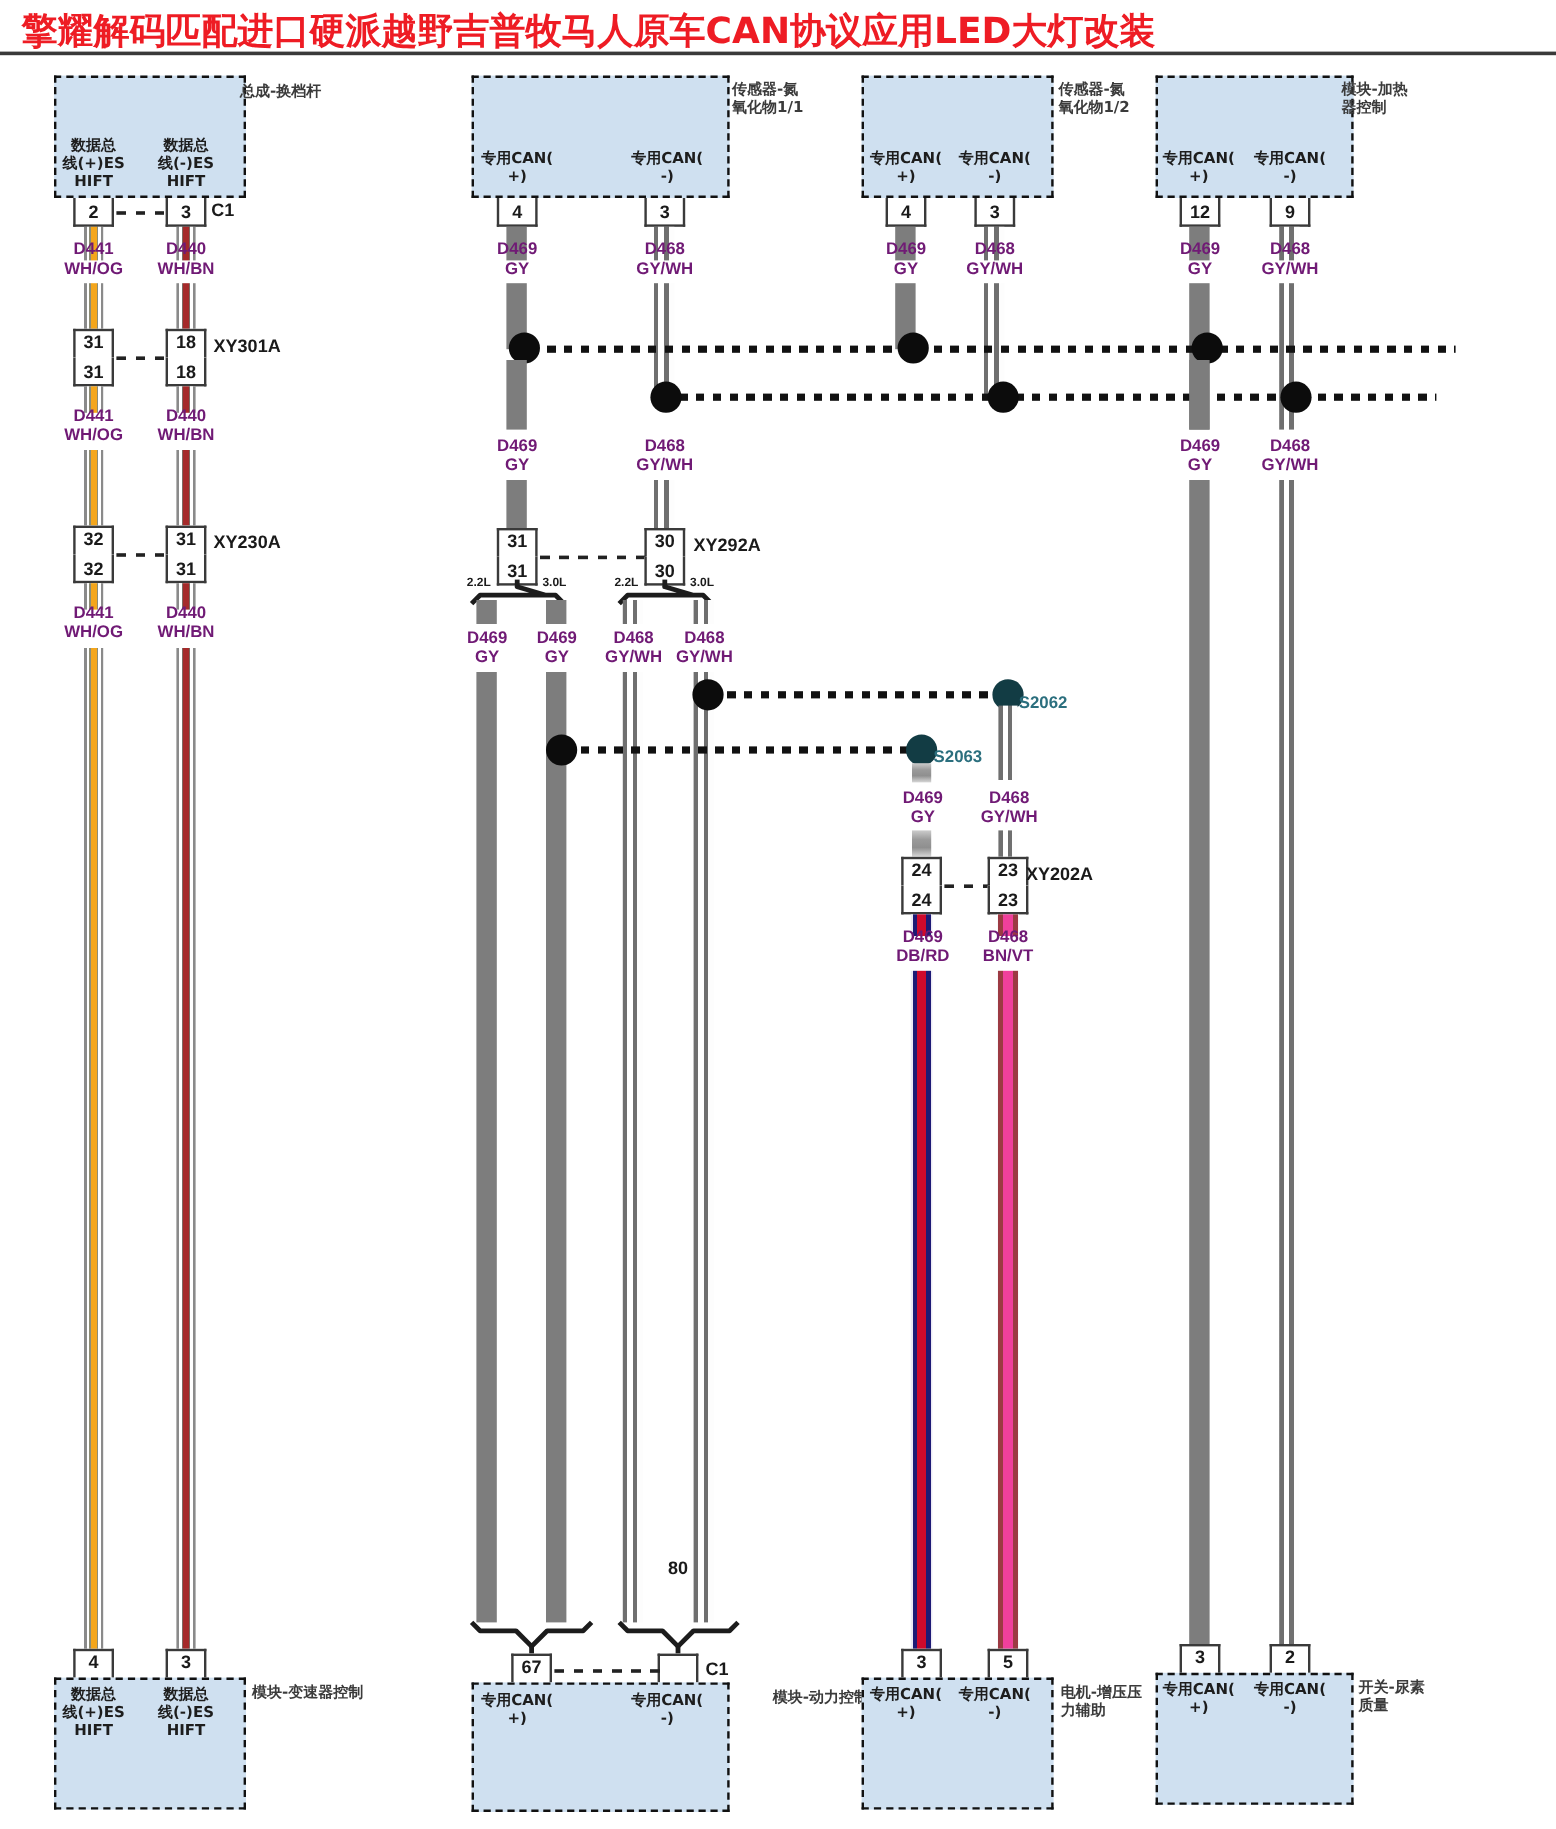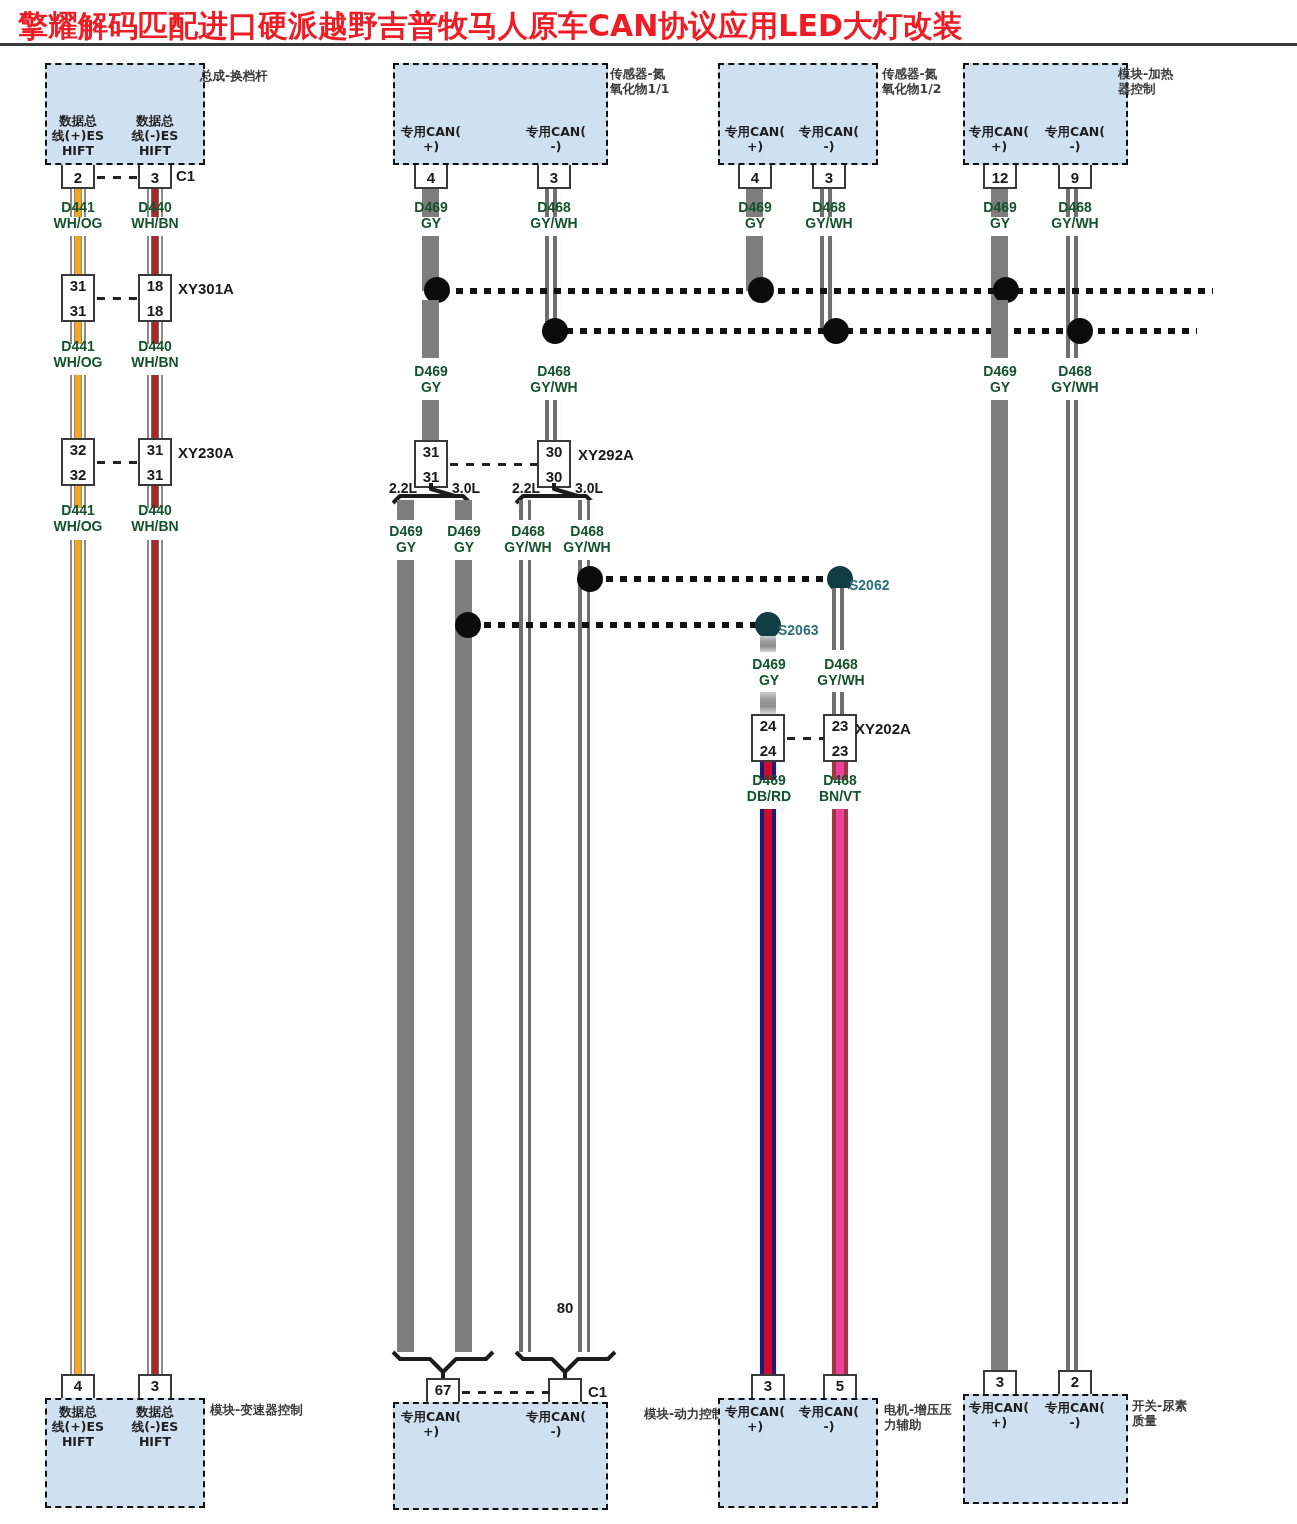--- a/index.html
+++ b/index.html
@@ -34,23 +34,23 @@
   .w-whbn {background:linear-gradient(90deg,#8a8a8a 0 14%,#ffffff 14% 28%,#7c6a62 28% 34%,#a52a2a 34% 66%,#7c6a62 66% 72%,#ffffff 72% 86%,#8a8a8a 86% 100%);}
   .w-dbrd {background:linear-gradient(90deg,#eceaf5 0 8%,#1d1a75 8% 30%,#cf0a2c 30% 70%,#1d1a75 70% 92%,#eceaf5 92% 100%);}
   .w-bnvt {background:linear-gradient(90deg,#f6f6f8 0 6%,#9c3a43 6% 26%,#f0409c 26% 74%,#9c3a43 74% 94%,#f6f6f8 94% 100%);}
   .w-gy-soft{background:linear-gradient(180deg,#cccccc 0,#9a9a9a 35%,#8f8f8f 65%,#d7d7d7 100%);}
 
   
   .conn-lbl{position:absolute;font-size:15px;font-weight:bold;color:#1a1a1a;white-space:nowrap;
             font-family:"Liberation Sans",sans-serif;}
   .splice-lbl{position:absolute;font-size:14px;font-weight:bold;color:#2b6f7e;white-space:nowrap;
               font-family:"Liberation Sans",sans-serif;}
-  .wire-lbl{position:absolute;font-size:14px;font-weight:bold;color:#14532d;text-align:center;
+  .wire-lbl{position:absolute;font-size:14px;font-weight:bold;color:#701a75;text-align:center;
             line-height:1.15;white-space:pre-line;font-family:"Liberation Sans",sans-serif;}
-  .branch-lbl{position:absolute;font-size:14px;font-weight:bold;color:#1b1b1b;white-space:nowrap;
+  .branch-lbl{position:absolute;font-size:10px;font-weight:bold;color:#1b1b1b;white-space:nowrap;
               font-family:"Liberation Sans",sans-serif;}
 
   
   .busline{position:absolute;height:6px;
      background-image:repeating-linear-gradient(90deg,#111 0 7px,transparent 7px 14px);}
   .dash-h{position:absolute;height:3px;
      background-image:repeating-linear-gradient(90deg,#222 0 8px,transparent 8px 16px);}
   .dot{position:absolute;border-radius:50%;background:#0c0c0c;}
   .dot.teal{background:#123c44;}
 

